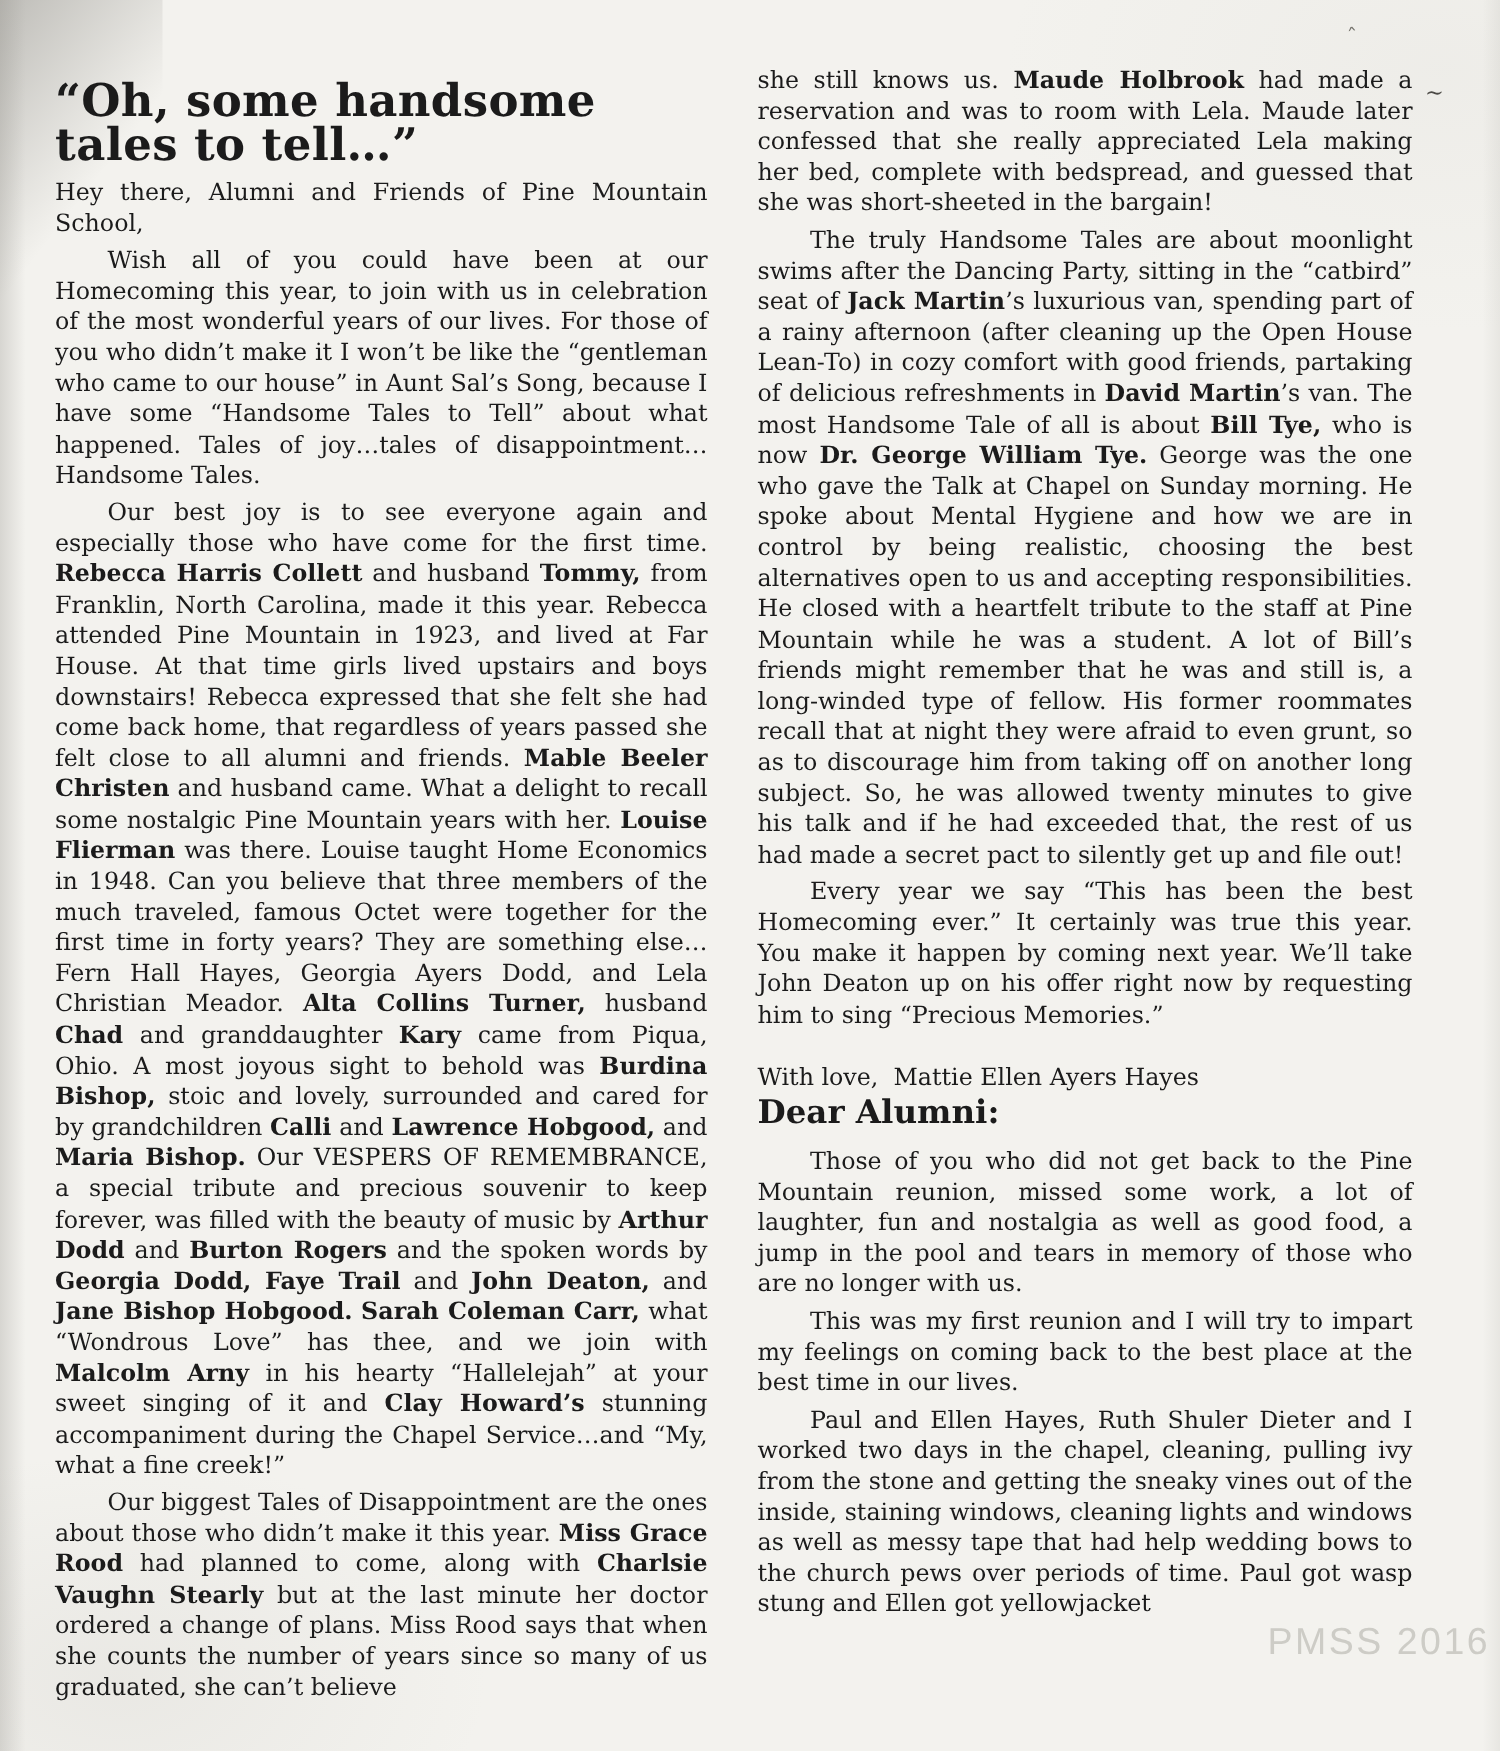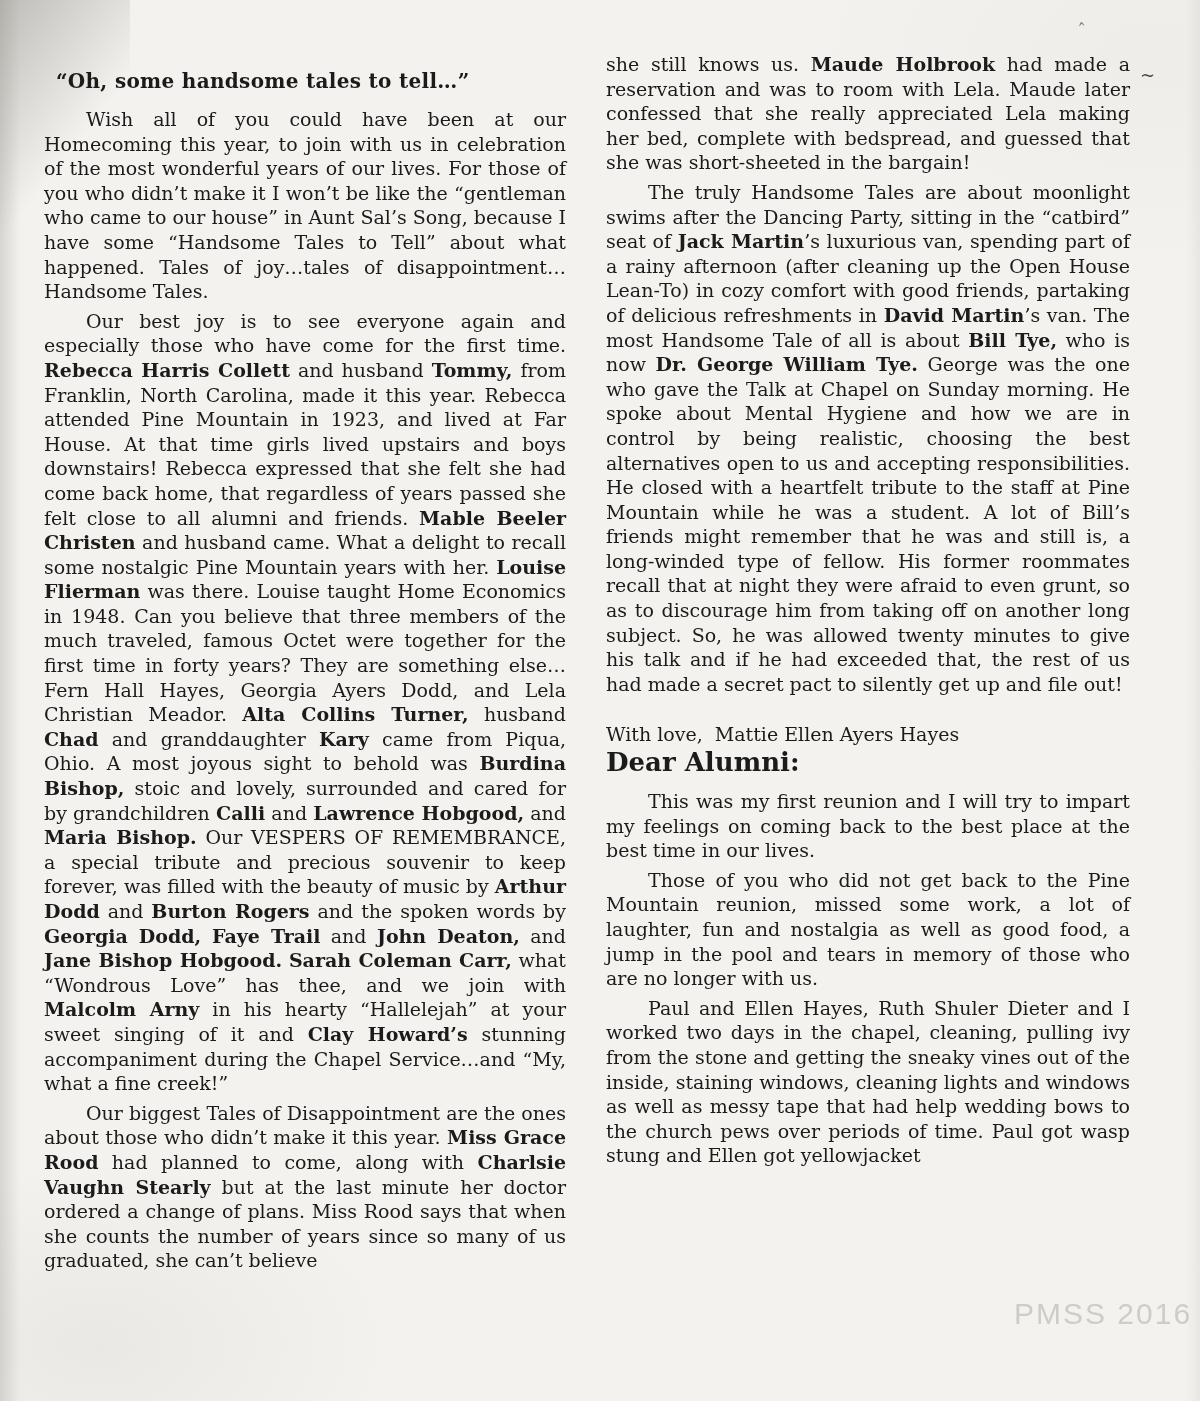--- a/index.html
+++ b/index.html
@@ -24,21 +24,21 @@
     background:linear-gradient(to right, rgba(150,148,142,.30), rgba(150,148,142,0) 85%);
     pointer-events:none;}
   .edge-right{position:absolute;right:0;top:0;width:14px;height:100%;
     background:linear-gradient(to left, rgba(185,183,177,.20), rgba(185,183,177,0));
     pointer-events:none;}
   .col{position:absolute;z-index:2;}
   .col-left{left:44px;top:64px;width:522px;}
   .col-right{left:606px;top:52px;width:524px;}
   .col p{font-size:19px;line-height:24.6px;margin:0 0 5px 0;text-align:justify;}
   .indent{text-indent:42px;}
-  h1.title{font-size:20px;line-height:35px;margin:0 0 8px 12px;font-weight:bold;letter-spacing:.3px;}
+  h1.title{font-size:36px;line-height:35px;margin:0 0 8px 0;font-weight:bold;letter-spacing:.3px;}
   h2.alumni{font-size:26px;line-height:30px;margin:0 0 12px 0;font-weight:bold;}
   .signoff{margin:26px 0 0 0 !important;white-space:pre-wrap;text-align:center;}
   .watermark{
     position:absolute;left:1014px;top:1297px;z-index:1;
     font-size:30px;letter-spacing:2px;color:#c7c6c0;opacity:.85;
     font-family:Liberation Sans, sans-serif;
   }
   .artifact{position:absolute;z-index:3;color:#77756f;}
   .a1{left:1078px;top:20px;font-size:17px;transform:rotate(-8deg);}
   .a2{left:1140px;top:64px;font-size:18px;color:#4c4a46;}
@@ -53,28 +53,30 @@
   <div class="edge-left"></div>
   <div class="edge-right"></div>
 
   <span class="artifact a1">ˆ</span>
   <span class="artifact a2">~</span>
 
   <div class="watermark">PMSS 2016</div>
 
   <div class="col col-left">
     <h1 class="title">“Oh, some handsome tales to tell…”</h1>
+    <p><span>Hey there, Alumni and Friends of Pine Mountain School,</span></p>
     <p class="indent"><span>Wish all of you could have been at our Homecoming this year, to join with us in celebration of the most wonderful years of our lives. For those of you who didn’t make it I won’t be like the “gentleman who came to our house” in Aunt Sal’s Song, because I have some “Handsome Tales to Tell” about what happened. Tales of joy…tales of disappointment…Handsome Tales.</span></p>
     <p class="indent"><span>Our best joy is to see everyone again and especially those who have come for the first time. </span><b>Rebecca Harris Collett</b><span> and husband </span><b>Tommy,</b><span> from Franklin, North Carolina, made it this year. Rebecca attended Pine Mountain in 1923, and lived at Far House. At that time girls lived upstairs and boys downstairs! Rebecca expressed that she felt she had come back home, that regardless of years passed she felt close to all alumni and friends. </span><b>Mable Beeler Christen</b><span> and husband came. What a delight to recall some nostalgic Pine Mountain years with her. </span><b>Louise Flierman</b><span> was there. Louise taught Home Economics in 1948. Can you believe that three members of the much traveled, famous Octet were together for the first time in forty years? They are something else…Fern Hall Hayes, Georgia Ayers Dodd, and Lela Christian Meador. </span><b>Alta Collins Turner,</b><span> husband </span><b>Chad</b><span> and granddaughter </span><b>Kary</b><span> came from Piqua, Ohio. A most joyous sight to behold was </span><b>Burdina Bishop,</b><span> stoic and lovely, surrounded and cared for by grandchildren </span><b>Calli</b><span> and </span><b>Lawrence Hobgood,</b><span> and </span><b>Maria Bishop.</b><span> Our VESPERS OF REMEMBRANCE, a special tribute and precious souvenir to keep forever, was filled with the beauty of music by </span><b>Arthur Dodd</b><span> and </span><b>Burton Rogers</b><span> and the spoken words by </span><b>Georgia Dodd, Faye Trail</b><span> and </span><b>John Deaton,</b><span> and </span><b>Jane Bishop Hobgood.</b><span> </span><b>Sarah Coleman Carr,</b><span> what “Wondrous Love” has thee, and we join with </span><b>Malcolm Arny</b><span> in his hearty “Hallelejah” at your sweet singing of it and </span><b>Clay Howard’s</b><span> stunning accompaniment during the Chapel Service…and “My, what a fine creek!”</span></p>
     <p class="indent"><span>Our biggest Tales of Disappointment are the ones about those who didn’t make it this year. </span><b>Miss Grace Rood</b><span> had planned to come, along with </span><b>Charlsie Vaughn Stearly</b><span> but at the last minute her doctor ordered a change of plans. Miss Rood says that when she counts the number of years since so many of us graduated, she can’t believe</span></p>
   </div>
 
   <div class="col col-right">
     <p><span>she still knows us. </span><b>Maude Holbrook</b><span> had made a reservation and was to room with Lela. Maude later confessed that she really appreciated Lela making her bed, complete with bedspread, and guessed that she was short-sheeted in the bargain!</span></p>
     <p class="indent"><span>The truly Handsome Tales are about moonlight swims after the Dancing Party, sitting in the “catbird” seat of </span><b>Jack Martin</b><span>’s luxurious van, spending part of a rainy afternoon (after cleaning up the Open House Lean-To) in cozy comfort with good friends, partaking of delicious refreshments in </span><b>David Martin</b><span>’s van. The most Handsome Tale of all is about </span><b>Bill Tye,</b><span> who is now </span><b>Dr. George William Tye.</b><span> George was the one who gave the Talk at Chapel on Sunday morning. He spoke about Mental Hygiene and how we are in control by being realistic, choosing the best alternatives open to us and accepting responsibilities. He closed with a heartfelt tribute to the staff at Pine Mountain while he was a student. A lot of Bill’s friends might remember that he was and still is, a long-winded type of fellow. His former roommates recall that at night they were afraid to even grunt, so as to discourage him from taking off on another long subject. So, he was allowed twenty minutes to give his talk and if he had exceeded that, the rest of us had made a secret pact to silently get up and file out!</span></p>
+    <p class="indent"><span>Every year we say “This has been the best Homecoming ever.” It certainly was true this year. You make it happen by coming next year. We’ll take John Deaton up on his offer right now by requesting him to sing “Precious Memories.”</span></p>
     <p class="signoff">With love,  Mattie Ellen Ayers Hayes</p>
     <h2 class="alumni">Dear Alumni:</h2>
+    <p class="indent"><span>Those of you who did not get back to the Pine Mountain reunion, missed some work, a lot of laughter, fun and nostalgia as well as good food, a jump in the pool and tears in memory of those who are no longer with us.</span></p>
     <p class="indent"><span>This was my first reunion and I will try to impart my feelings on coming back to the best place at the best time in our lives.</span></p>
-    <p class="indent"><span>Those of you who did not get back to the Pine Mountain reunion, missed some work, a lot of laughter, fun and nostalgia as well as good food, a jump in the pool and tears in memory of those who are no longer with us.</span></p>
     <p class="indent"><span>Paul and Ellen Hayes, Ruth Shuler Dieter and I worked two days in the chapel, cleaning, pulling ivy from the stone and getting the sneaky vines out of the inside, staining windows, cleaning lights and windows as well as messy tape that had help wedding bows to the church pews over periods of time. Paul got wasp stung and Ellen got yellowjacket</span></p>
   </div>
 
 </div>
 
 </body></html>

